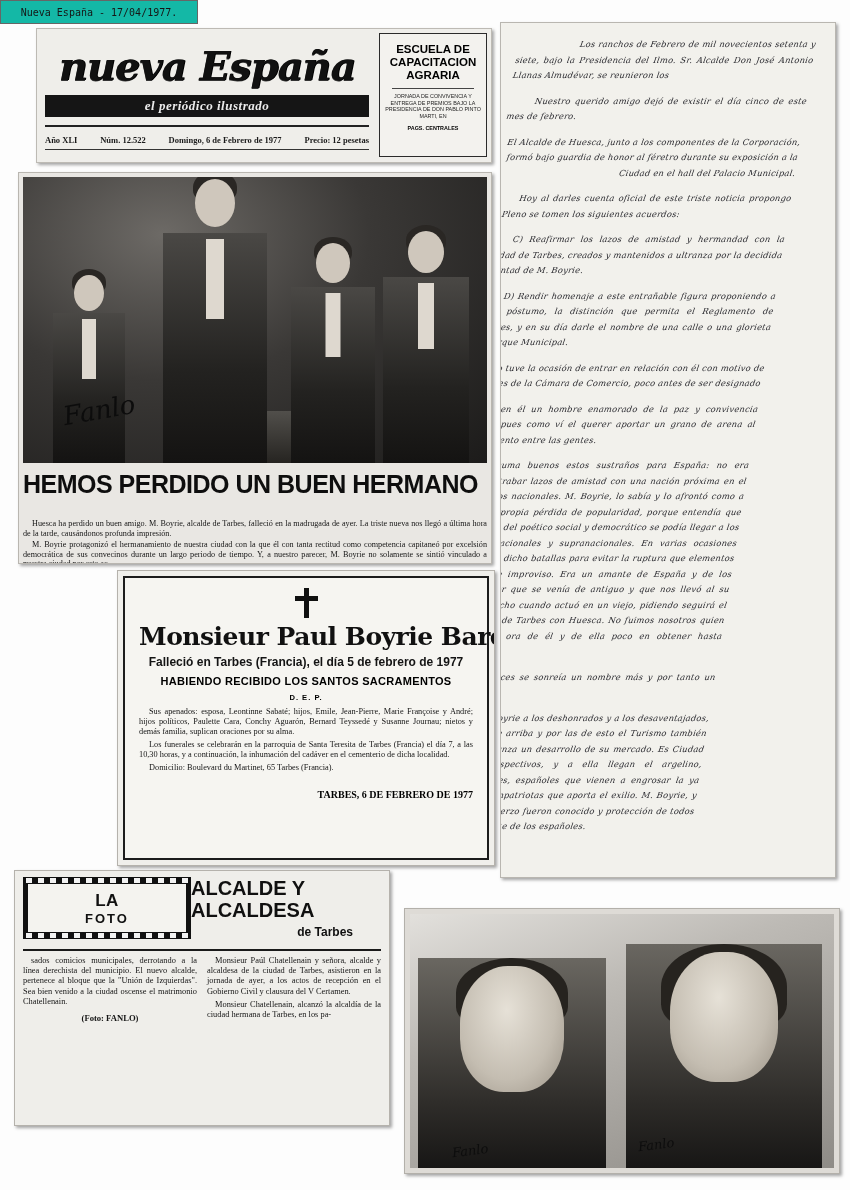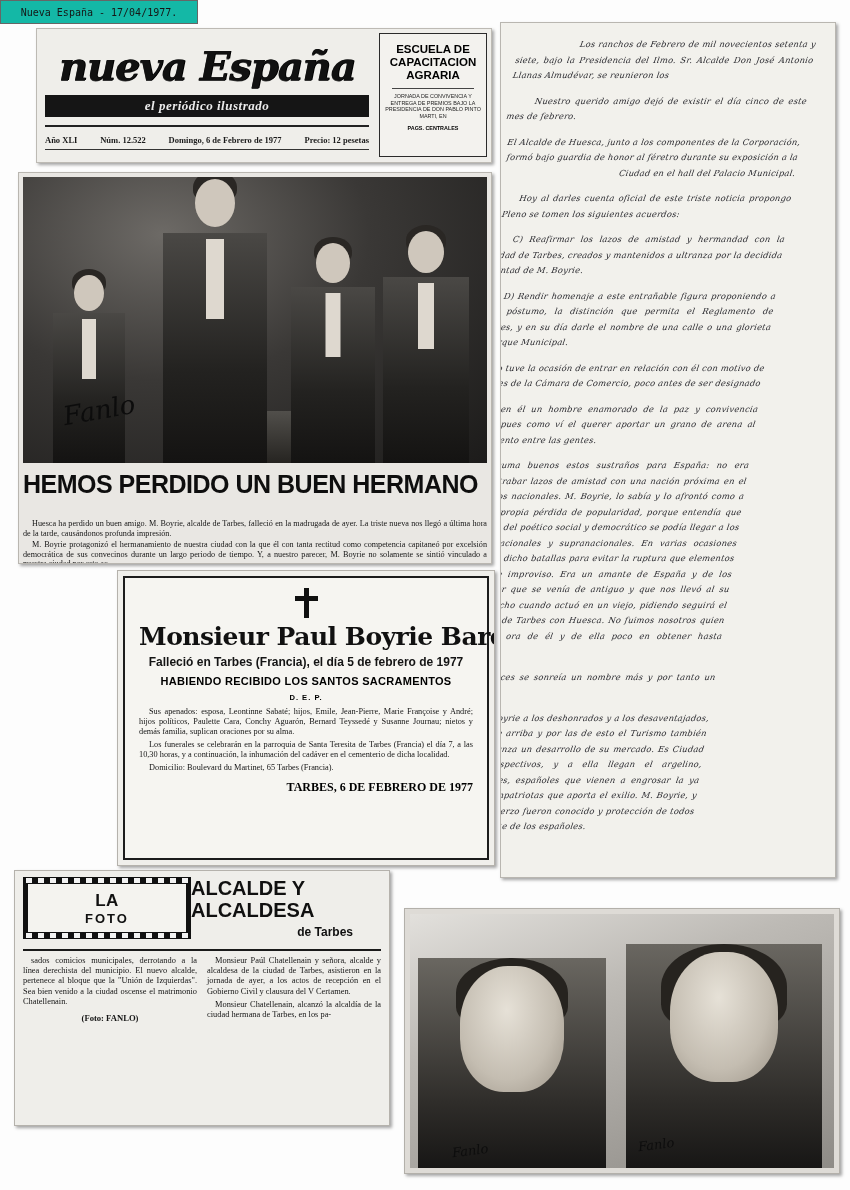--- a/index.html
+++ b/index.html
@@ -214,21 +214,21 @@
   }
   .obit-dep {
     font-size: 7.6px; font-weight: bold; letter-spacing: 1px; margin-bottom: 5px;
     font-family: "Liberation Sans", sans-serif;
   }
   .obit-body {
     font-size: 8.3px; line-height: 10px; text-align: justify; color: #151515;
   }
   .obit-body p { margin: 0 0 3px 0; text-indent: 10px; }
   .obit-place {
-    margin-top: 7px; text-align: right; font-size: 12px; font-weight: bold;
+    margin-top: 16px; text-align: right; font-size: 10px; font-weight: bold;
   }
 
   
   #lafoto {
     left: 14px; top: 870px; width: 376px; height: 256px;
     background: #efeeea;
     border: 1px solid #b5b2ac;
     padding: 6px 8px;
     box-sizing: border-box;
   }

